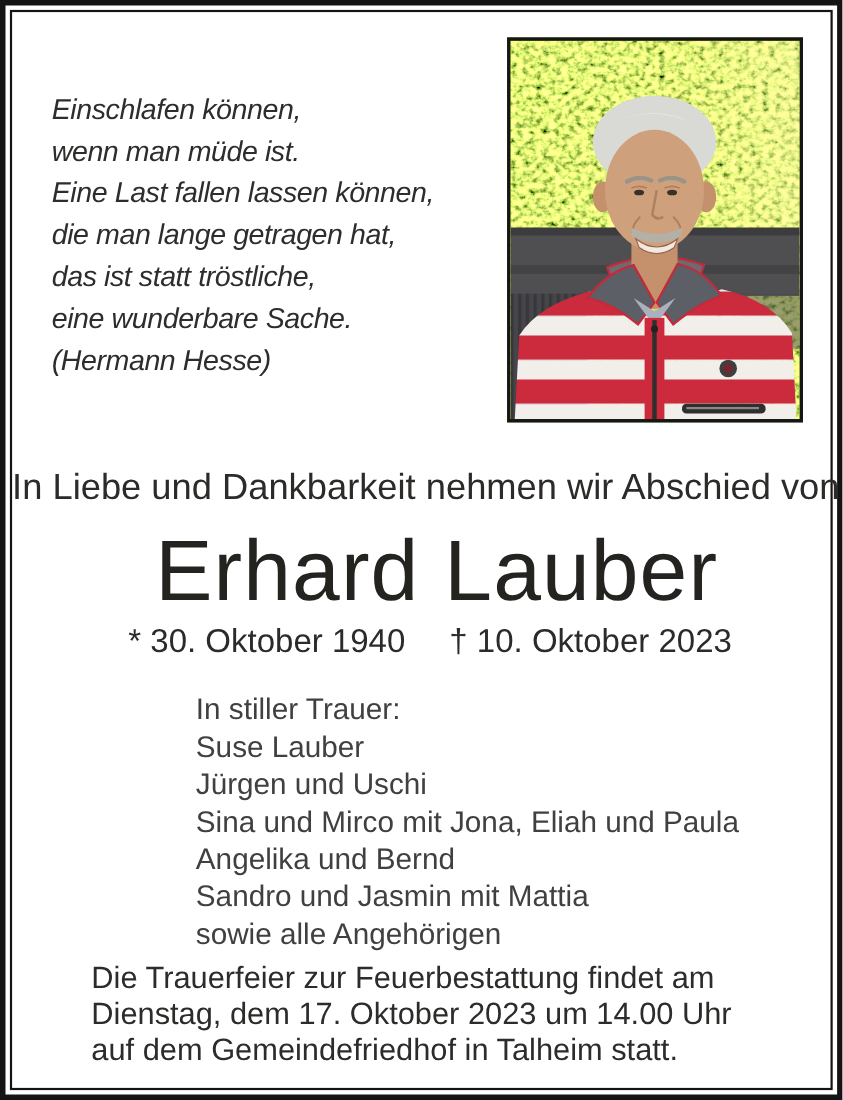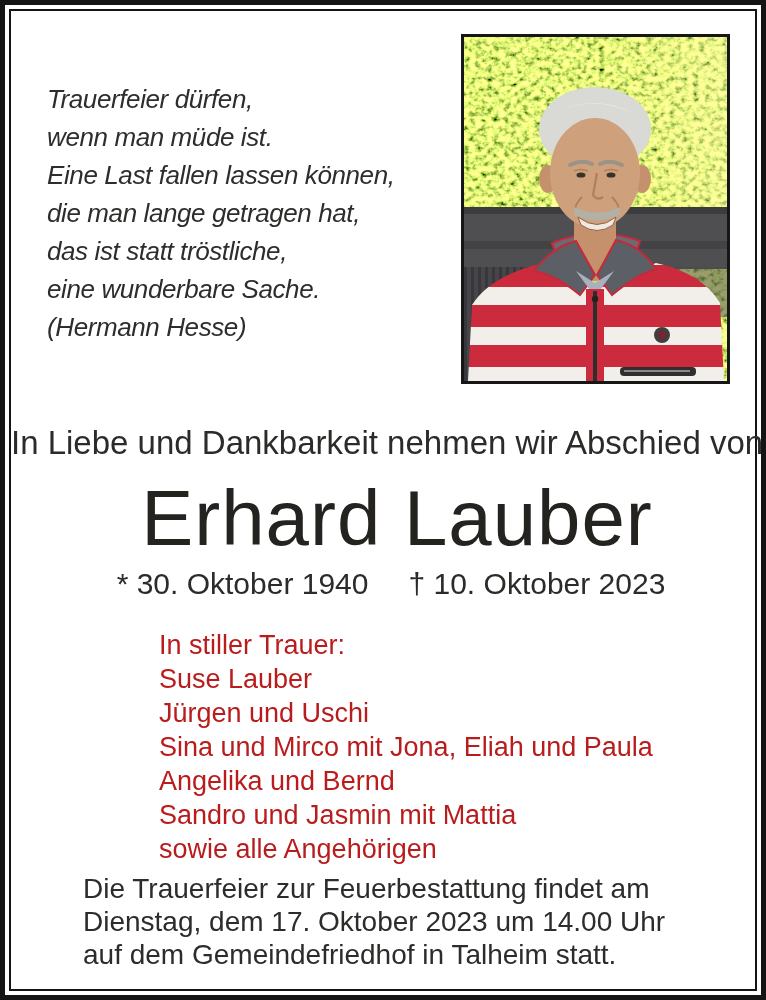--- a/index.html
+++ b/index.html
@@ -19,33 +19,33 @@
   .intro{position:absolute;left:6px;right:6px;top:419px;text-align:center;
          font-size:33px;color:#2c2b29;white-space:nowrap;}
 
   .name{position:absolute;left:6px;right:6px;top:473px;margin:0;text-align:center;
         font-size:78px;line-height:80px;font-weight:400;letter-spacing:1px;color:#242320;white-space:nowrap;padding-left:28px;}
 
   .dates{position:absolute;left:6px;right:6px;top:562px;text-align:center;
          font-size:30px;color:#2c2b29;white-space:nowrap;padding-left:16px;}
   .date-gap{display:inline-block;width:40px;}
 
-  .mourners{position:absolute;left:154px;top:623px;font-size:27px;line-height:34px;
-            color:#b91c1c;white-space:nowrap;}
+  .mourners{position:absolute;left:173px;top:623px;font-size:27px;line-height:34px;
+            color:#404040;white-space:nowrap;}
   .funeral{position:absolute;left:78px;top:867px;font-size:28px;line-height:33px;
            color:#2d2c2a;white-space:nowrap;}
 </style>
 </head>
 <body>
 
 <div class="page">
   <div class="inner-frame"></div>
 
   <div class="poem">
-    <div>Trauerfeier dürfen,</div>
+    <div>Einschlafen können,</div>
     <div>wenn man müde ist.</div>
     <div>Eine Last fallen lassen können,</div>
     <div>die man lange getragen hat,</div>
     <div>das ist statt tröstliche,</div>
     <div>eine wunderbare Sache.</div>
     <div class="poem-attr">(Hermann Hesse)</div>
   </div>
 
   <div class="photo">
     <svg viewBox="0 0 263 344" aria-hidden="true">

